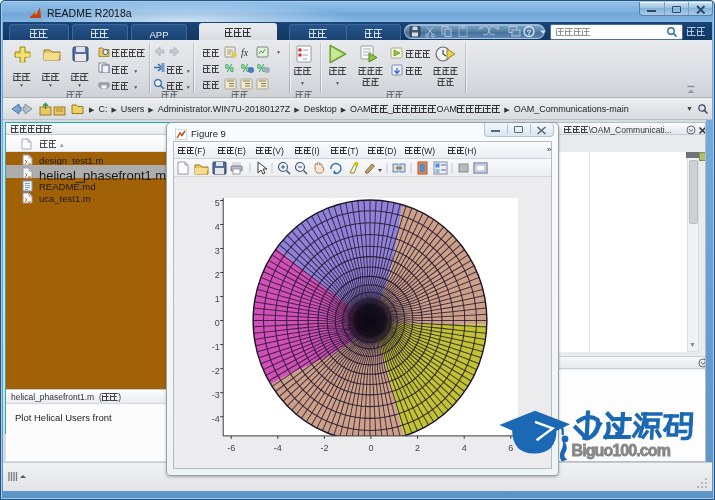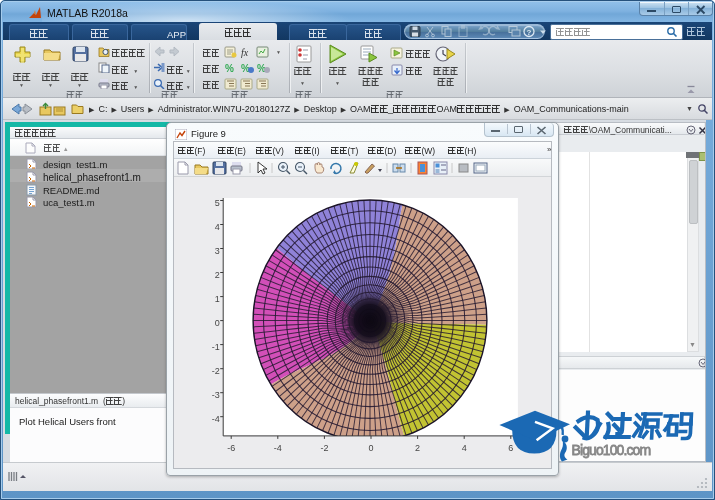--- a/index.html
+++ b/index.html
@@ -11,35 +11,35 @@
 </style></head><body>
 <div class="ab" style="left:0;top:0;width:715px;height:500px;background:linear-gradient(180deg,#7cb1e0,#5d94c6);border-radius:5px 5px 0 0">
     <div class="ab" style="left:0;top:0;width:715px;height:500px;border:1px solid #25517c;border-radius:5px 5px 0 0"></div>
     <div class="ab" style="left:1px;top:1px;width:713px;height:498px;border:1px solid #a6ccec;border-radius:4px 4px 0 0"></div>
     <div class="ab" style="left:2px;top:2px;width:711px;height:20px;background:linear-gradient(180deg,#90bfe9 0%,#7fb2e0 45%,#71a7d8 60%,#83b6e3 100%);border-radius:4px 4px 0 0">
       <div class="ab" style="left:40px;top:0;width:360px;height:20px;background:radial-gradient(ellipse 230px 28px at 40% 95%,rgba(255,255,255,.6),rgba(255,255,255,0) 72%)"></div>
       <svg class="ab" style="left:25px;top:3px" width="16" height="16">
         <path d="M2 13 L7 8 L9 10 L13 2 L14 13 Z" fill="#c4430a"></path>
         <path d="M7 8 L9 10 L8 5 Z" fill="#e8731f"></path>
       </svg>
-      <div class="tx" style="left:45px;top:5px;font-size:10.5px;color:#111">MATLAB R2018a</div>
+      <div class="tx" style="left:45px;top:5px;font-size:10.5px;color:#111">README R2018a</div>
       <div class="ab" style="left:637px;top:0;width:74px;height:14px;background:linear-gradient(180deg,#cfe3f2,#9dc3e2 45%,#85b2d8 50%,#a9cbe8);border:1px solid #5a82a8;border-top:none;border-radius:0 0 4px 4px;box-shadow:inset 0 1px 0 rgba(255,255,255,.7)">
         <div class="ab" style="left:24px;top:0;width:1px;height:13px;background:#7aa0c2"></div>
         <div class="ab" style="left:48px;top:0;width:1px;height:13px;background:#7aa0c2"></div>
         <div class="ab" style="left:7px;top:7.5px;width:9px;height:2.5px;background:#2c4a66"></div>
         <div class="ab" style="left:32px;top:3.5px;width:9px;height:7px;border:1.6px solid #2c4a66;border-radius:1px"></div>
         <svg class="ab" style="left:55px;top:2.5px" width="12" height="10">
           <path d="M2 1 L9.5 8.5 M9.5 1 L2 8.5" stroke="#2c4a66" stroke-width="1.9"></path>
         </svg>
       </div>
     </div>
     <div class="ab" style="left:3px;top:22px;width:709px;height:18px;background:linear-gradient(180deg,#1a4577,#123761)">
       <div class="ab" style="left:6px;top:1.5px;width:60px;height:16.5px;background:linear-gradient(180deg,#265489,#1a4272);border:1px solid #3a679d;border-bottom:none;border-radius:3px 3px 0 0;color:#e8eef5;font-size:9.5px;text-align:center;padding-top:3.5px"><i class="cj"></i><i class="cj"></i></div>
       <div class="ab" style="left:69px;top:1.5px;width:56px;height:16.5px;background:linear-gradient(180deg,#265489,#1a4272);border:1px solid #3a679d;border-bottom:none;border-radius:3px 3px 0 0;color:#e8eef5;font-size:9.5px;text-align:center;padding-top:3.5px"><i class="cj"></i><i class="cj"></i></div>
-      <div class="ab" style="left:128px;top:1.5px;width:56px;height:16.5px;background:linear-gradient(180deg,#265489,#1a4272);border:1px solid #3a679d;border-bottom:none;border-radius:3px 3px 0 0;color:#e8eef5;font-size:9.5px;text-align:right;padding-top:4px">APP</div>
+      <div class="ab" style="left:128px;top:1.5px;width:56px;height:16.5px;background:linear-gradient(180deg,#265489,#1a4272);border:1px solid #3a679d;border-bottom:none;border-radius:3px 3px 0 0;color:#e8eef5;font-size:9.5px;text-align:center;padding-top:4px">APP</div>
       <div class="ab" style="left:196px;top:1px;width:78px;height:17px;background:linear-gradient(180deg,#e8ebee,#d9dde2);border-radius:3px 3px 0 0;color:#222;font-size:9.5px;text-align:center;padding-top:4px"><i class="cj"></i><i class="cj"></i><i class="cj"></i></div>
       <div class="ab" style="left:286px;top:1.5px;width:58px;height:16.5px;background:linear-gradient(180deg,#265489,#1a4272);border:1px solid #3a679d;border-bottom:none;border-radius:3px 3px 0 0;color:#e8eef5;font-size:9.5px;text-align:center;padding-top:3.5px"><i class="cj"></i><i class="cj"></i></div>
       <div class="ab" style="left:343px;top:1.5px;width:55px;height:16.5px;background:linear-gradient(180deg,#265489,#1a4272);border:1px solid #3a679d;border-bottom:none;border-radius:3px 3px 0 0;color:#e8eef5;font-size:9.5px;text-align:center;padding-top:3.5px"><i class="cj"></i><i class="cj"></i></div>
       <div class="ab" style="left:401px;top:1.5px;width:141px;height:15px;background:linear-gradient(180deg,#7ba3cc,#54809f 50%,#47709b 55%,#5c88b4);border:1px solid rgba(205,225,245,.55);border-radius:8px;box-shadow:inset 0 1px 1px rgba(255,255,255,.3)"></div>
       <svg class="ab" style="left:404px;top:3px" width="140" height="13">
         <rect x="3" y="1.5" width="10" height="10" rx="1" fill="#44586c" stroke="#2c3e50"></rect>
         <rect x="5.5" y="1.5" width="5" height="3.5" fill="#cdd9e4"></rect>
         <rect x="5" y="7.5" width="6" height="4" fill="#d8dee4"></rect>
         <g stroke="#c3d3e0" fill="none" stroke-width="1" opacity=".8">
           <path d="M20 2 L26 10 M26 2 L20 10"></path>
@@ -242,42 +242,42 @@
         <path d="M1 2 h4.5 l1.5 1.5 H12 v7 H1 z" fill="#ecd068" stroke="#9a7a20"></path>
       </svg>
       <div class="tx" style="left:86px;top:6px;font-size:9px"><span style="font-size:7px;color:#333;padding:0 4px 0 0">▶</span><span style="color:#222">C:</span><span style="font-size:7px;color:#333;padding:0 4px">▶</span><span style="color:#222">Users</span><span style="font-size:7px;color:#333;padding:0 4px">▶</span><span style="color:#222">Administrator.WIN7U-20180127Z</span><span style="font-size:7px;color:#333;padding:0 4px">▶</span><span style="color:#222">Desktop</span><span style="font-size:7px;color:#333;padding:0 4px">▶</span><span style="color:#222">OAM<i class="cj"></i><i class="cj"></i>_<i class="cj"></i><i class="cj"></i><i class="cj"></i><i class="cj"></i><i class="cj"></i>OAM<i class="cj"></i><i class="cj"></i><i class="cj"></i><i class="cj"></i><i class="cj"></i></span><span style="font-size:7px;color:#333;padding:0 4px">▶</span><span style="color:#222">OAM_Communications-main</span></div>
       <div class="tx" style="left:683px;top:7px;font-size:7px;color:#444">▼</div>
       <svg class="ab" style="left:694px;top:5px" width="12" height="11">
         <circle cx="5" cy="5" r="3.2" fill="none" stroke="#446" stroke-width="1.3"></circle>
         <path d="M7.5 7.5 L10.5 10.5" stroke="#446" stroke-width="1.5"></path>
       </svg>
     </div>
     <div class="ab" style="left:3px;top:120px;width:703px;height:371px;background:#d7dce2">
-      <div class="ab" style="left:2px;top:2px;width:168px;height:312px;background:#a3a3a3;border:5px solid #14b8a6">
+      <div class="ab" style="left:2px;top:2px;width:168px;height:312px;background:#a16207;border:1px solid #14b8a6">
         <div class="ab" style="left:0;top:0;width:166px;height:12px;background:linear-gradient(180deg,#fafbfc,#e4e8ec);border-bottom:1px solid #c8ccd2;font-size:8.5px;color:#333;padding:1px 0 0 5px"><i class="cj"></i><i class="cj"></i><i class="cj"></i><i class="cj"></i><i class="cj"></i></div>
         <div class="ab" style="left:0;top:12px;width:166px;height:17px;background:linear-gradient(180deg,#fff,#f2f4f6);border-bottom:1px solid #dde0e4">
           <svg class="ab" style="left:15px;top:3px" width="11" height="12">
             <path d="M1 1 h6 l3 3 v7 H1 z" fill="#fdfdfd" stroke="#aab"></path>
             <path d="M7 1 v3 h3" fill="none" stroke="#aab"></path>
           </svg>
           <div class="tx" style="left:34px;top:4px;font-size:8.5px;color:#444"><i class="cj"></i><i class="cj"></i>&nbsp;<span style="font-size:6px;color:#999">▲</span></div>
         </div>
         <svg class="ab" style="left:16px;top:31px" width="11" height="12">
           <path d="M1 1 h6 l3 3 v7 H1 z" fill="#fff" stroke="#99a"></path>
           <path d="M7 1 v3 h3" fill="none" stroke="#99a"></path>
           <path d="M3 6 l2 2 -2 2 M6 10 h3" stroke="#c60" stroke-width="1" fill="none"></path>
         </svg>
         <div class="tx" style="left:33px;top:32px;font-size:9.5px;color:#1a1a1a">design_test1.m</div>
         <div class="ab" style="left:0;top:42.3px;width:166px;height:13px;background:#adadad"></div>
         <svg class="ab" style="left:16px;top:43.8px" width="11" height="12">
           <path d="M1 1 h6 l3 3 v7 H1 z" fill="#fff" stroke="#99a"></path>
           <path d="M7 1 v3 h3" fill="none" stroke="#99a"></path>
           <path d="M3 6 l2 2 -2 2 M6 10 h3" stroke="#c60" stroke-width="1" fill="none"></path>
         </svg>
-        <div class="tx" style="left:33px;top:44.8px;font-size:10px;color:#1a1a1a">helical_phasefront1.m</div>
+        <div class="tx" style="left:33px;top:44.8px;font-size:13px;color:#1a1a1a">helical_phasefront1.m</div>
         <svg class="ab" style="left:16px;top:56.599999999999994px" width="11" height="12">
           <rect x="1" y="1" width="9" height="10" fill="#f4f7fb" stroke="#89a"></rect>
           <path d="M3 3.5 h5 M3 5.5 h5 M3 7.5 h5 M3 9.5 h3" stroke="#69c" stroke-width=".9"></path>
         </svg>
         <div class="tx" style="left:33px;top:57.599999999999994px;font-size:9.5px;color:#1a1a1a">README.md</div>
         <svg class="ab" style="left:16px;top:69.39999999999999px" width="11" height="12">
           <path d="M1 1 h6 l3 3 v7 H1 z" fill="#fff" stroke="#99a"></path>
           <path d="M7 1 v3 h3" fill="none" stroke="#99a"></path>
           <path d="M3 6 l2 2 -2 2 M6 10 h3" stroke="#c60" stroke-width="1" fill="none"></path>
         </svg>
@@ -516,13 +516,13 @@
       <g transform="translate(173,8) skewX(-3)" fill="none" stroke="#1b69b4" stroke-width="3.7" stroke-linecap="square">
         <path d="M0.5 4 h12"></path>
         <path d="M6.5 4 q-1 9-5.5 14"></path>
         <path d="M4.5 12 h8 v11 h-8 z"></path>
         <path d="M17 2 h9.5 v10 h-9.5"></path>
         <path d="M17 2 v10"></path>
         <path d="M26.5 8.5 v13 q0 5-5 5 h-2.5"></path>
         <path d="M16 19.5 h5.5"></path>
       </g>
     </svg>
-    <div class="tx" style="left:571.5px;top:442px;font-size:14px;font-weight:normal;color:#878787;letter-spacing:-0.9px;-webkit-text-stroke:0.8px #878787;font-family:'Liberation Sans',sans-serif">Biguo100.com</div>
+    <div class="tx" style="left:571.5px;top:442px;font-size:16px;font-weight:bold;color:#878787;letter-spacing:-0.9px;-webkit-text-stroke:0.8px #878787;font-family:'Liberation Sans',sans-serif">Biguo100.com</div>
   </div>
 </body></html>

